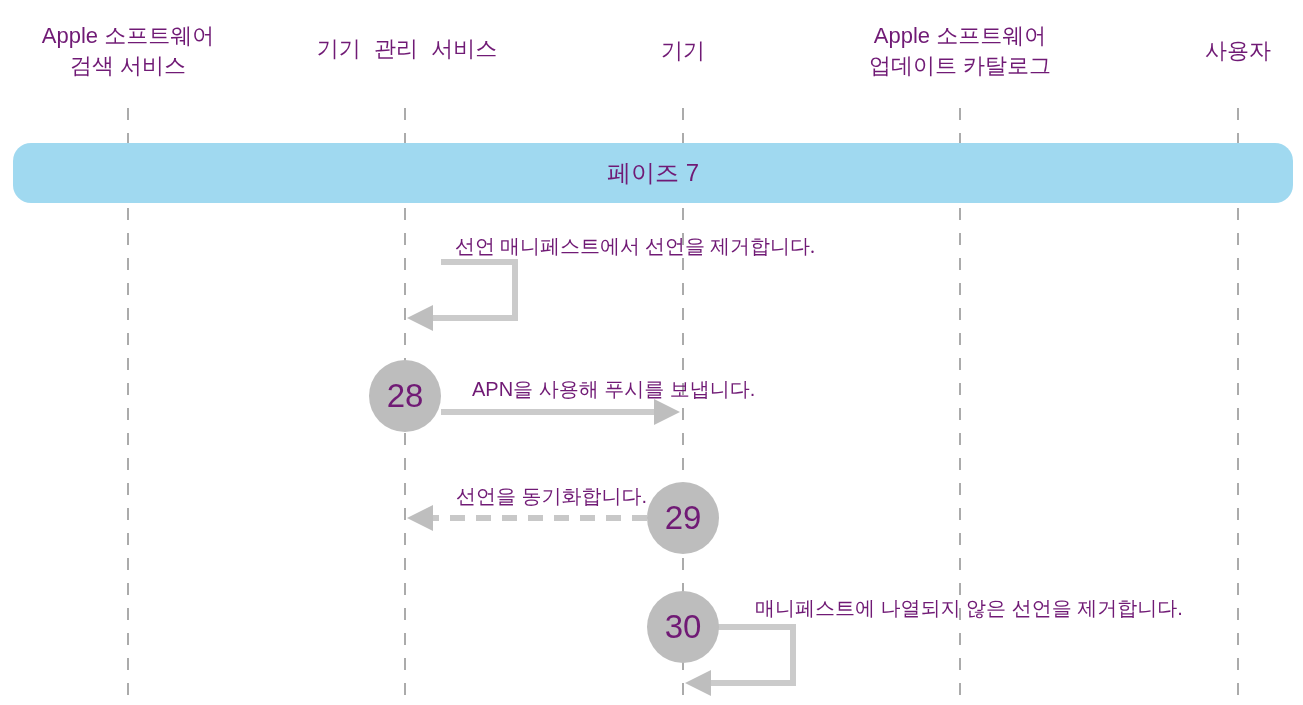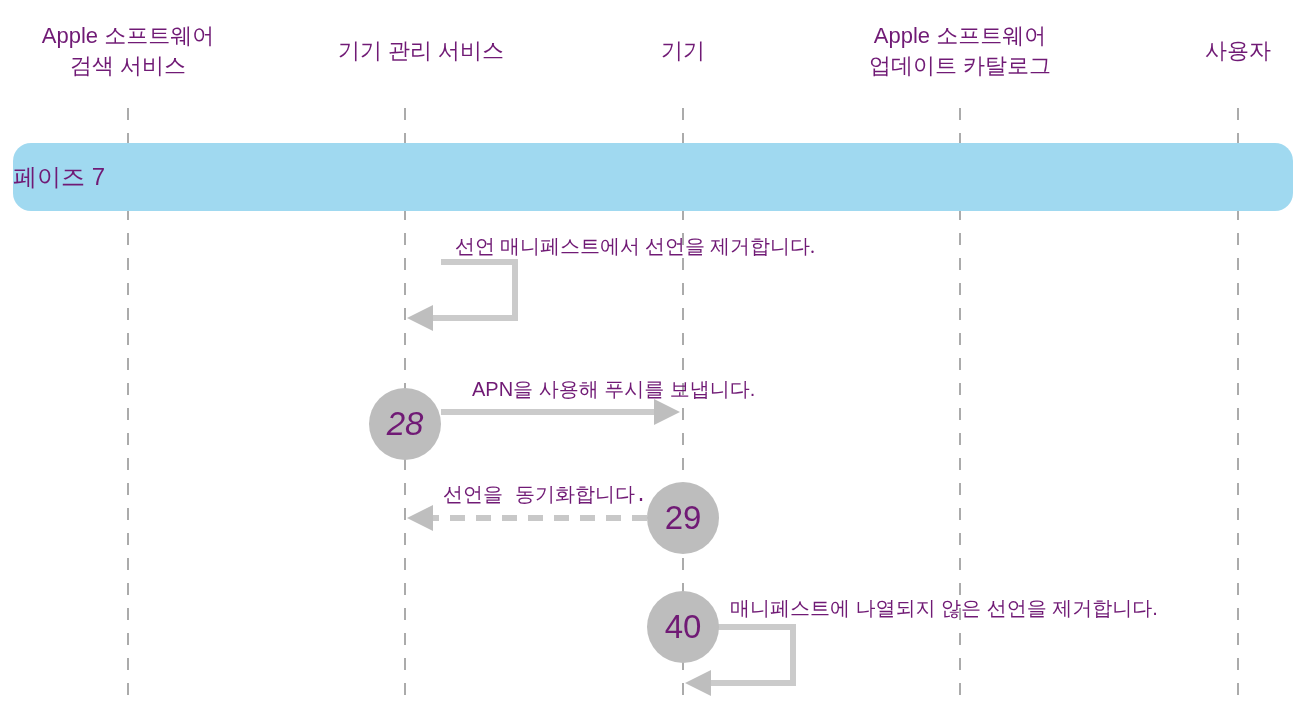--- a/index.html
+++ b/index.html
@@ -29,69 +29,69 @@
     display: flex;
     align-items: center;
     justify-content: center;
     text-align: center;
     font-size: 22px;
     line-height: 30px;
     white-space: pre-line;
     z-index: 2;
   }
   .actor-1 { left:   -2px; }
-  .actor-2 { left:  291px; }
+  .actor-2 { left:  277px; font-family: Liberation Mono, monospace; }
   .actor-3 { left:  553px; }
   .actor-4 { left:  830px; }
   .actor-5 { left: 1108px; }
 
   .phase-banner {
     position: absolute;
     left: 13px;
     top: 143px;
     width: 1280px;
-    height: 68px;
+    height: 60px;
     background: #A0D9F0;
     border-radius: 18px;
     display: flex;
     align-items: center;
-    justify-content: flex-start;
+    justify-content: center;
     font-size: 24px;
     z-index: 2;
   }
 
   .step-badge {
     position: absolute;
     width: 72px;
     height: 72px;
     border-radius: 50%;
     background: #BDBDBD;
     display: flex;
     align-items: center;
     justify-content: center;
     font-size: 33px;
     font-weight: 500;
     z-index: 4;
   }
   .badge-27 { left: 369px; top: 226px; }
-  .badge-28 { left: 369px; top: 388px; font-style: italic; }
+  .badge-28 { left: 369px; top: 360px; }
   .badge-29 { left: 647px; top: 482px; }
   .badge-30 { left: 647px; top: 591px; }
 
   .step-label {
     position: absolute;
     font-size: 20px;
     line-height: 26px;
     white-space: nowrap;
     z-index: 4;
   }
   .label-27 { left: 455px; top: 233px; font-family: Liberation Serif, serif; }
   .label-28 { left: 448px; top: 376px; margin-left: 24px; }
-  .label-29 { left: 387px; top: 483px; width: 260px; text-align: right; font-family: Liberation Mono, monospace; }
-  .label-30 { left: 730px; top: 595px; text-align: right; }
+  .label-29 { left: 387px; top: 483px; width: 260px; text-align: right; }
+  .label-30 { left: 755px; top: 595px; text-align: right; }
 </style>
 </head>
 <body>
 
 <div class="stage">
 
   <svg class="layer" id="lifelines-layer" viewBox="0 0 1303 705" xmlns="http://www.w3.org/2000/svg">
     <line x1="128" y1="108" x2="128" y2="703" stroke="#ABABAB" stroke-width="2" stroke-dasharray="12 13"></line>
     <line x1="405" y1="108" x2="405" y2="703" stroke="#ABABAB" stroke-width="2" stroke-dasharray="12 13"></line>
     <line x1="683" y1="108" x2="683" y2="703" stroke="#ABABAB" stroke-width="2" stroke-dasharray="12 13"></line>
@@ -126,21 +126,21 @@
     <polygon points="685,683 711,670 711,696" fill="#BEBEBE"></polygon>
   </svg>
 
   <div class="step-badge badge-28">
     <span>28</span>
   </div>
   <div class="step-badge badge-29">
     <span>29</span>
   </div>
   <div class="step-badge badge-30">
-    <span>40</span>
+    <span>30</span>
   </div>
 
   <div class="step-label label-27">선언 매니페스트에서 선언을 제거합니다.</div>
   <div class="step-label label-28">APN을 사용해 푸시를 보냅니다.</div>
   <div class="step-label label-29">선언을 동기화합니다.</div>
   <div class="step-label label-30">매니페스트에 나열되지 않은 선언을 제거합니다.</div>
 
 </div>
 
 </body></html>

